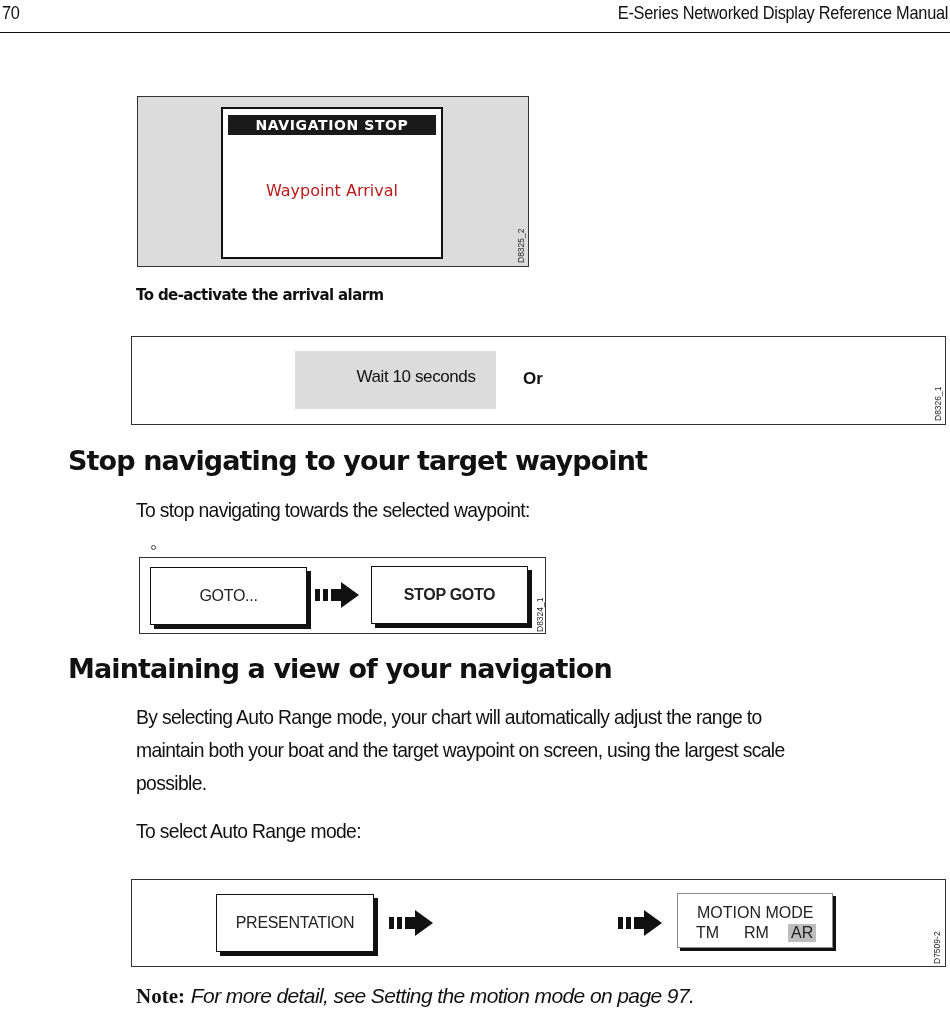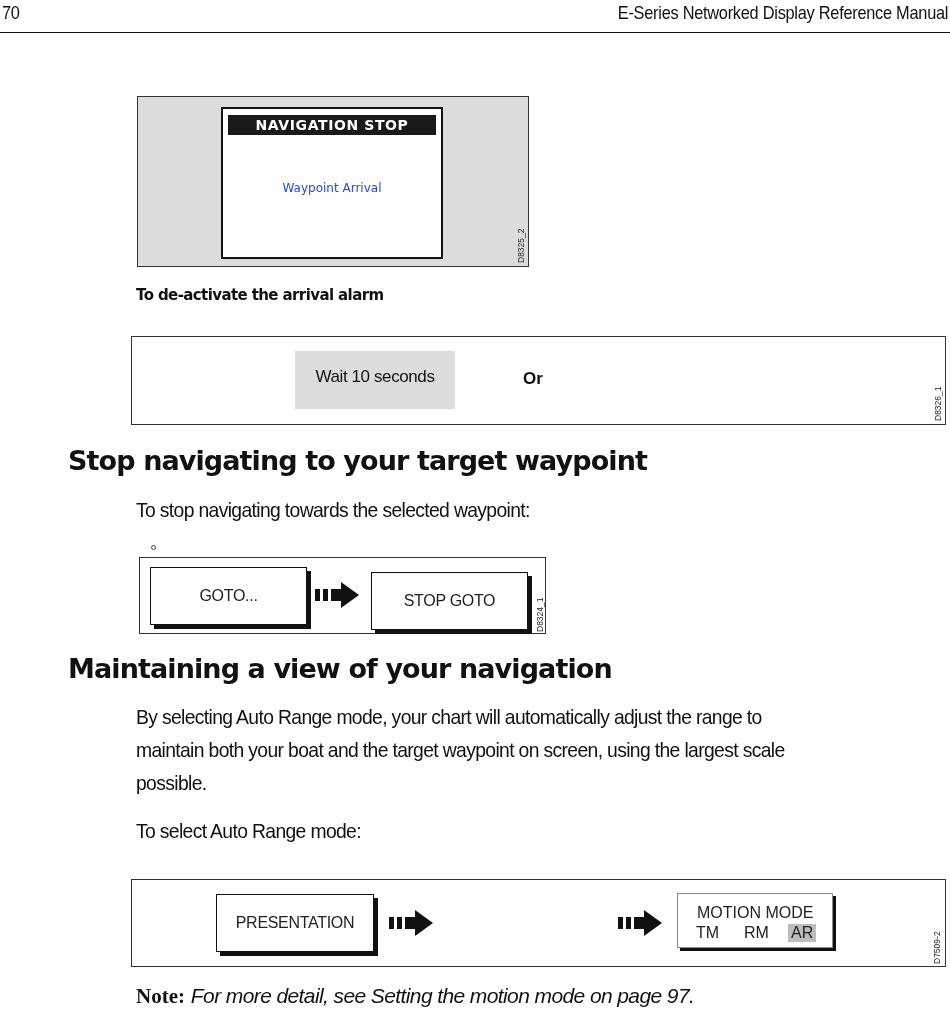--- a/index.html
+++ b/index.html
@@ -7,28 +7,28 @@
     .abs { position: absolute; }
 
     .page-header { position: absolute; left: 0; top: 0; width: 950px; height: 32px; border-bottom: 1.5px solid #111; }
     .page-num { position: absolute; left: 2px; top: 2px; font-size: 19px; letter-spacing: -0.5px; transform: scaleX(0.86); transform-origin: left; }
     .manual-title { position: absolute; right: 2px; top: 2px; font-size: 19px; letter-spacing: -0.3px; transform: scaleX(0.86); transform-origin: right; }
 
     
     .fig-alarm { left: 137px; top: 96px; width: 392px; height: 171px; background: #dcdcdc; border: 1.5px solid #333; box-sizing: border-box; }
     .alarm-dialog { position: absolute; left: 83px; top: 10px; width: 222px; height: 152px; background: #fff; border: 2px solid #111; box-sizing: border-box; }
     .alarm-title { position: absolute; left: 5px; top: 6px; width: 208px; height: 20px; background: #1a1a1a; color: #fff; font-family: "DejaVu Sans", sans-serif; font-weight: bold; font-size: 14px; text-align: center; line-height: 20px; letter-spacing: 0.6px; }
-    .alarm-msg { position: absolute; left: 0; top: 72px; width: 100%; text-align: center; font-family: "DejaVu Sans", sans-serif; font-size: 12px; color: #1d4ed8; }
+    .alarm-msg { position: absolute; left: 0; top: 72px; width: 100%; text-align: center; font-family: "DejaVu Sans", sans-serif; font-size: 16px; color: #b91c1c; }
     .fig-code { position: absolute; font-size: 8.5px; color: #222; transform: rotate(-90deg); transform-origin: left top; white-space: nowrap; }
 
     .subhead { font-family: "DejaVu Sans", sans-serif; font-weight: bold; font-size: 15px; letter-spacing: -0.6px; }
 
     
     .fig-deact { left: 131px; top: 336px; width: 815px; height: 89px; border: 1.5px solid #333; border-left-width: 1px; box-sizing: border-box; background: #fff; }
-    .wait-box { position: absolute; left: 163px; top: 14px; width: 160px; height: 58px; background: #dcdcdc; font-size: 17px; text-align: center; line-height: 52px; letter-spacing: -0.4px; transform-origin: center; }
+    .wait-box { position: absolute; left: 163px; top: 14px; width: 160px; height: 58px; background: #dcdcdc; font-size: 17px; text-align: center; line-height: 52px; letter-spacing: -0.4px; transform-origin: center; padding-left: 41px; }
     .or-label { position: absolute; left: 391px; top: 32px; font-weight: bold; font-size: 17px; }
     .soft-btn { position: absolute; background: #fff; border: 1.5px solid #111; box-shadow: 4px 4px 0 #111; box-sizing: border-box; text-align: center; font-size: 16px; color: #222; letter-spacing: -0.3px; }
 
     .heading { font-family: "DejaVu Sans", sans-serif; font-weight: bold; font-size: 27px; letter-spacing: -0.9px; }
     .body-text { font-size: 21px; letter-spacing: -0.7px; line-height: 33px; transform: scaleX(0.92); transform-origin: left; }
 
     
     .fig-goto { left: 139px; top: 557px; width: 407px; height: 77px; border: 1.5px solid #333; box-sizing: border-box; background: #fff; }
     .dot { left: 151px; top: 545px; width: 3px; height: 3px; border: 1px solid #444; border-radius: 50%; }
 
@@ -77,21 +77,21 @@
 <div class="abs fig-goto">
   <div class="soft-btn" style="left:10px; top:9px; width:157px; height:58px; line-height:56px;">
     <span>GOTO...</span>
   </div>
   <svg class="arrow" style="left:175px; top:22px;" viewBox="0 0 46 30">
     <rect x="0" y="9" width="5" height="12" fill="#111"></rect>
     <rect x="8" y="9" width="5" height="12" fill="#111"></rect>
     <rect x="16" y="9" width="10" height="12" fill="#111"></rect>
     <polygon points="26,2 44,15 26,28" fill="#111"></polygon>
   </svg>
-  <div class="soft-btn" style="left:231px; top:14px; width:157px; height:58px; line-height:56px;">
+  <div class="soft-btn" style="left:231px; top:8px; width:157px; height:58px; line-height:56px;font-weight:bold;">
     <span>STOP GOTO</span>
   </div>
   <span class="fig-code" style="left:395px; top:74px;">D8324_1</span>
 </div>
 
 <div class="abs heading" style="left:68px; top:653px;">Maintaining a view of your navigation</div>
 <div class="abs body-text" style="left:136px; top:700px; white-space:nowrap;">
   <div>By selecting Auto Range mode, your chart will automatically adjust the range to</div>
   <div>maintain both your boat and the target waypoint on screen, using the largest scale</div>
   <div>possible.</div>

